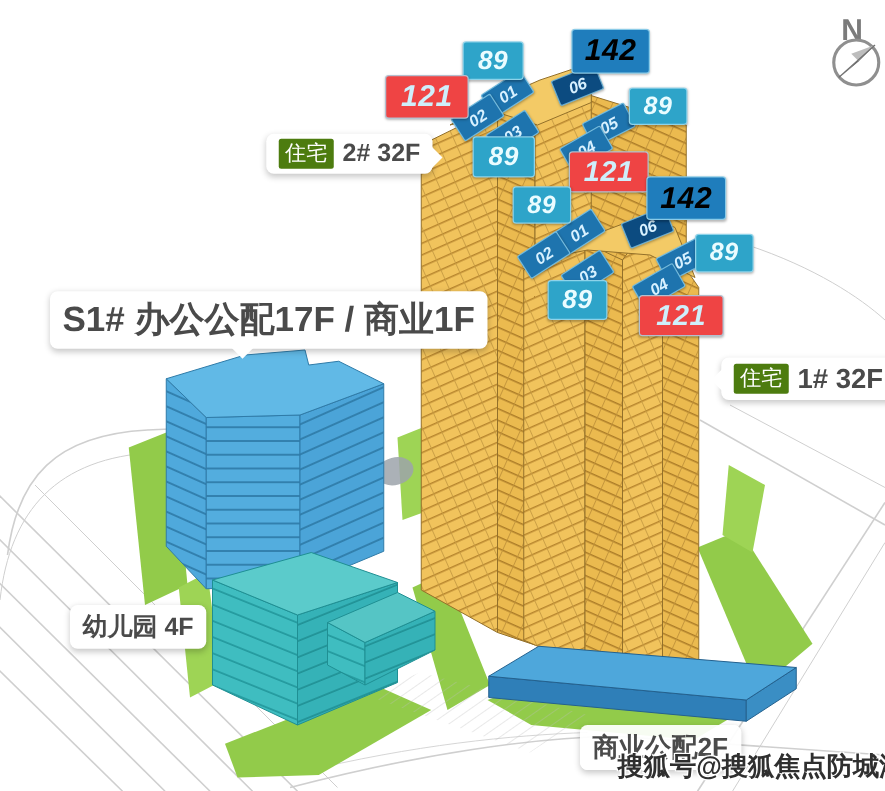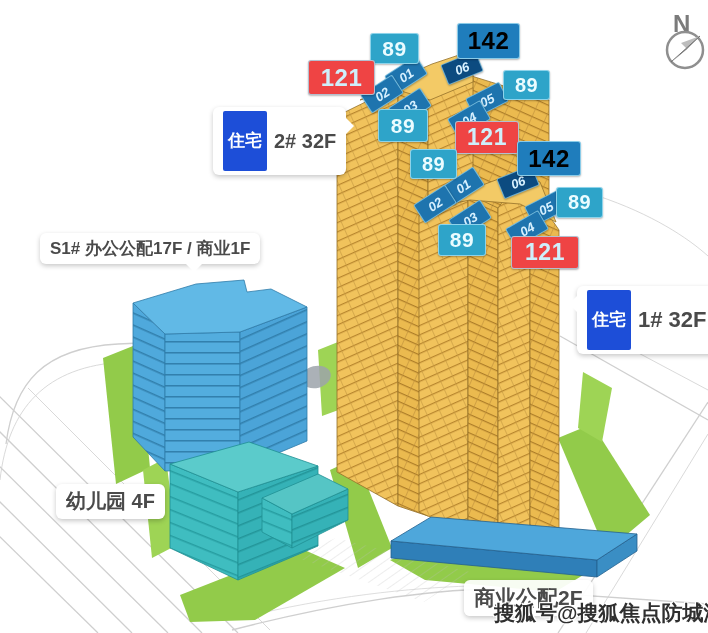--- a/index.html
+++ b/index.html
@@ -7,42 +7,43 @@
     position:relative;width:708px;height:633px;overflow:hidden;background:#ffffff;
     font-family:"Liberation Sans","DejaVu Sans",sans-serif;
   }
   #site-svg{position:absolute;left:0;top:0;}
   
   .badge{
     position:absolute;display:flex;align-items:center;justify-content:center;
     font-weight:bold;border-radius:3px;letter-spacing:0.5px;
     border:1px solid rgba(165,222,242,.8);
     box-shadow:0 1px 2px rgba(0,0,0,.28);
+    font-style:italic;
   }
   .badge.light{background:#2EA4C9;color:#EAFCFF;}
   .badge.mid{background:#1F7DBC;color:#000000;}
   .badge.dark{background:#ef4444;color:#CFEFFB;}
   
   .plate{
     position:absolute;width:36px;height:20px;
     background:#1E74AE;border:1px solid rgba(150,215,240,.7);border-radius:2px;
     color:#D8F1FF;font-style:italic;font-weight:bold;font-size:13px;
     display:flex;align-items:center;justify-content:center;
     box-shadow:0 1px 2px rgba(0,0,0,.3);transform-origin:50% 50%;
   }
   .plate.navy{background:#0C4B80;}
   
   .callout{
     position:absolute;background:#ffffff;border-radius:6px;
     box-shadow:0 2px 5px rgba(0,0,0,.22);
     padding:4px 10px;font-weight:bold;color:#4A4A4A;
     display:flex;align-items:center;gap:7px;white-space:nowrap;
   }
-  .callout .tag{background:#1d4ed8;color:#ffffff;font-size:17px;line-height:1.2;
-    padding:20px 5px;border-radius:2px;font-weight:bold;}
+  .callout .tag{background:#4d7c0f;color:#ffffff;font-size:17px;line-height:1.2;
+    padding:2px 5px;border-radius:2px;font-weight:normal;}
   .callout .txt{font-size:20px;}
   .ptr{position:absolute;width:0;height:0;border:9px solid transparent;}
   .ptr.right{left:100%;border-left-color:#ffffff;margin-left:-1px;}
   .ptr.left{right:100%;border-right-color:#ffffff;margin-right:-1px;}
   .ptr.down{top:100%;border-top-color:#ffffff;margin-top:-1px;}
   
   #watermark{
     position:absolute;left:494px;top:599px;font-size:21px;font-weight:bold;color:#2F2F2F;
     white-space:nowrap;letter-spacing:0px;
     text-shadow:-1px -1px 0 #fff,1px -1px 0 #fff,-1px 1px 0 #fff,1px 1px 0 #fff,0 0 3px #fff;
@@ -204,21 +205,21 @@
     <span class="ptr right" style="top:10px"></span>
   </div>
 
   <div class="callout" style="left:577px;top:286px">
     <span class="tag">住宅</span>
     <span class="txt" style="font-size:22px">1# 32F</span>
     <span class="ptr left" style="top:9px"></span>
   </div>
 
   <div class="callout" style="left:40px;top:233px">
-    <span class="txt" style="font-size:17px">S1# 办公公配17F / 商业1F</span>
+    <span class="txt" style="font-size:28px">S1# 办公公配17F / 商业1F</span>
     <span class="ptr down" style="left:145px"></span>
   </div>
 
   <div class="callout" style="left:56px;top:484px">
     <span class="txt">幼儿园 4F</span>
   </div>
 
   <div class="callout" style="left:464px;top:580px;background:rgba(255,255,255,.93)">
     <span class="txt" style="font-size:21px">商业公配2F</span>
   </div>

